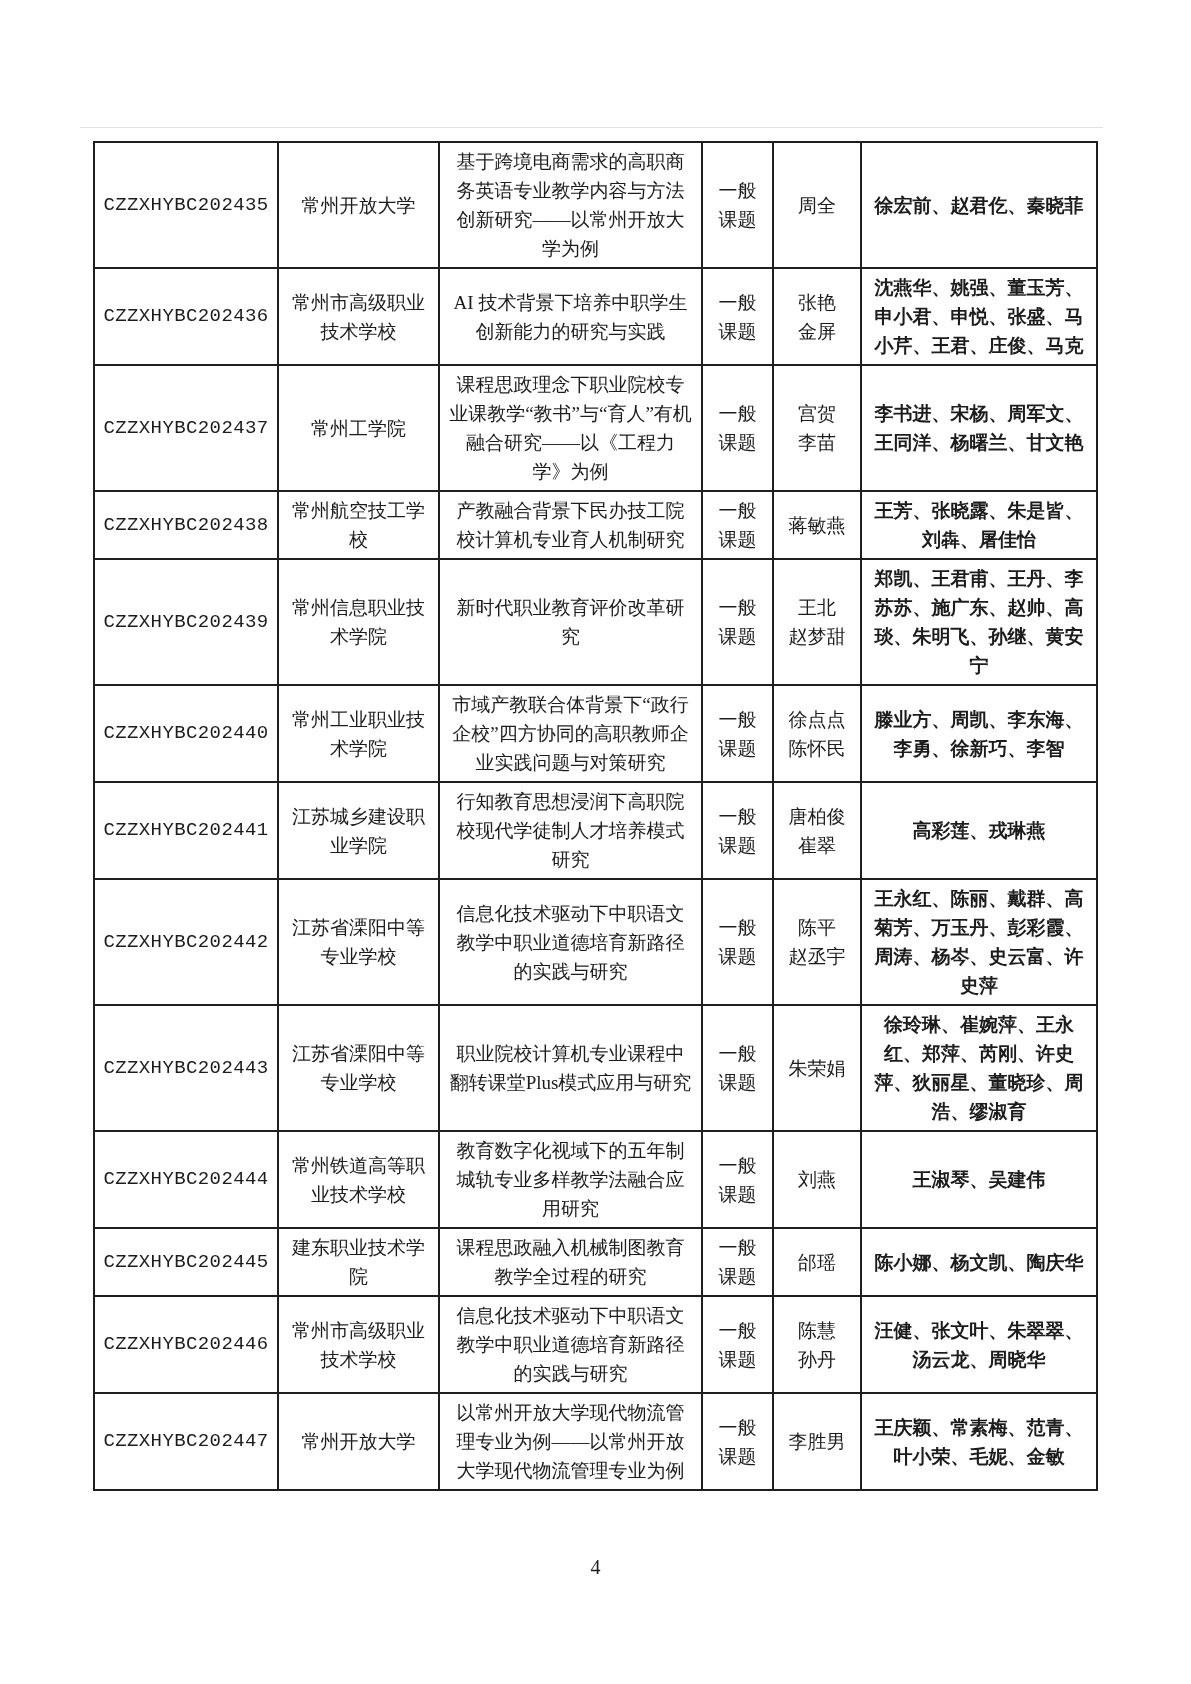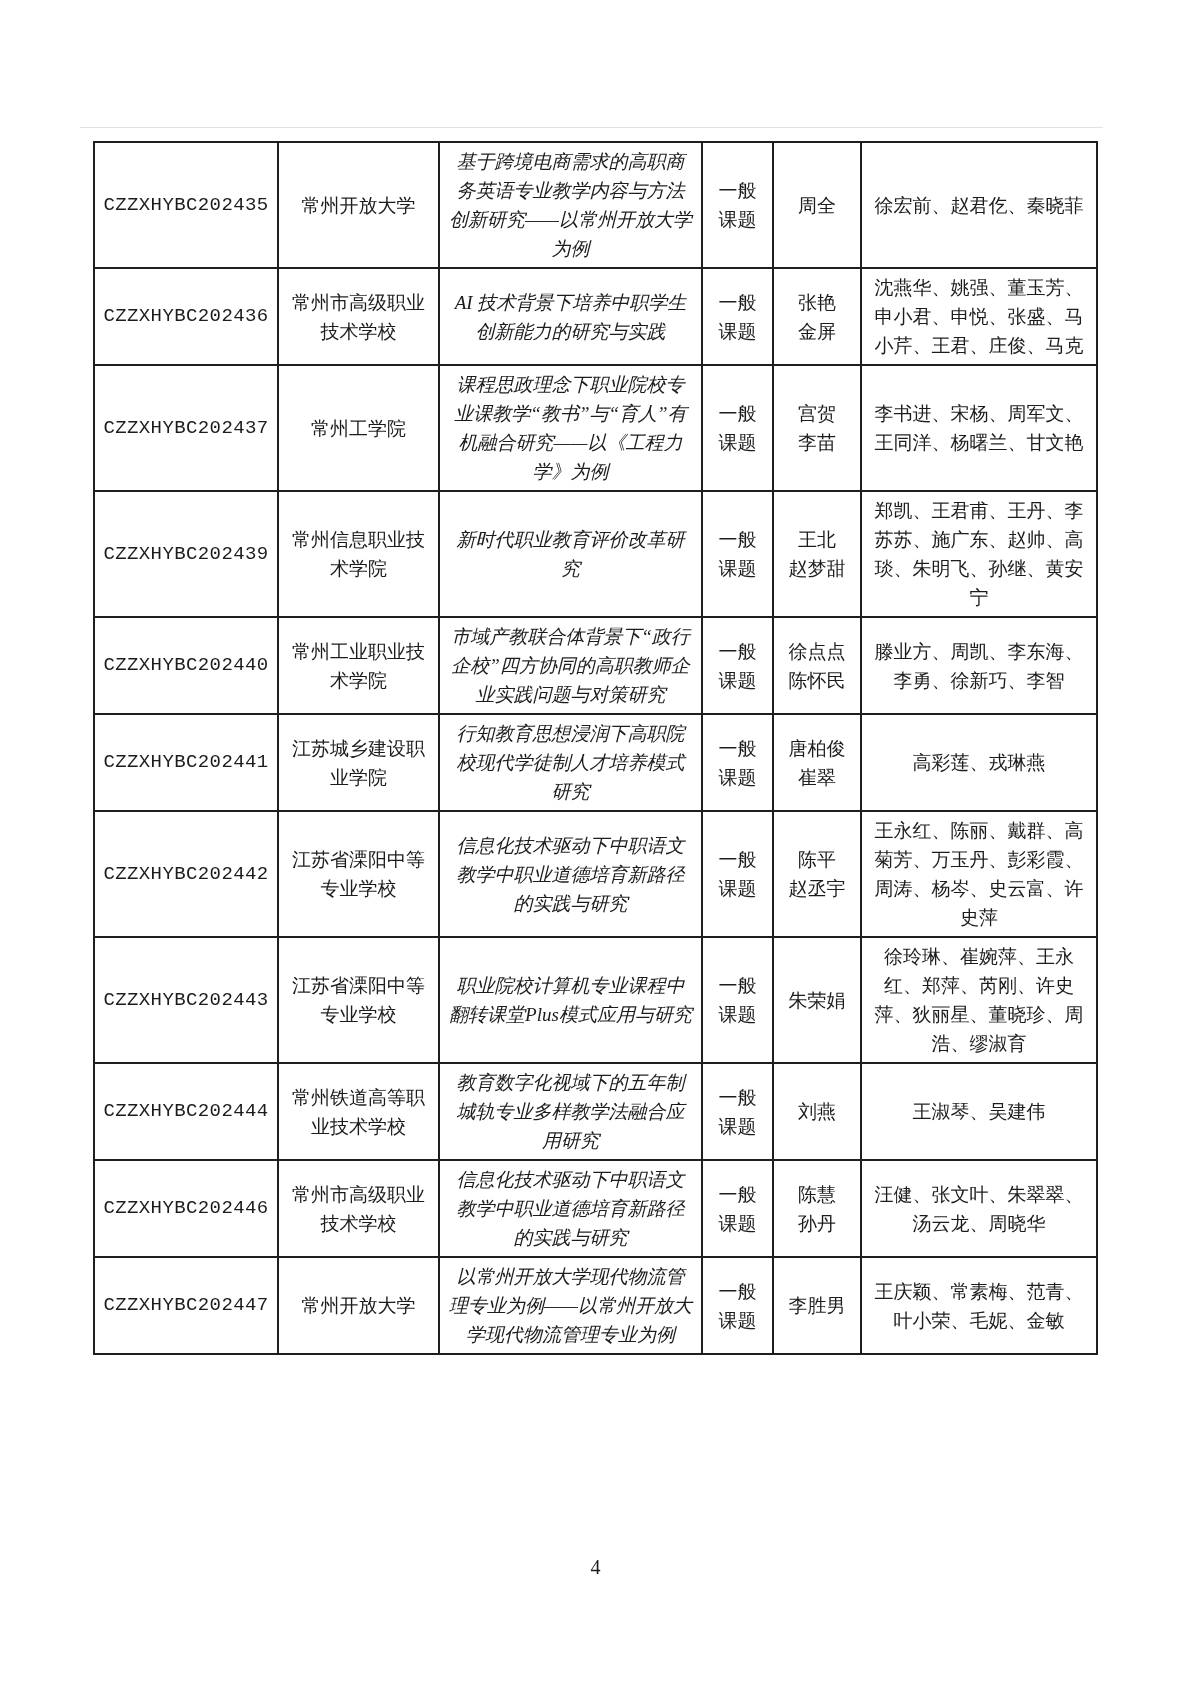--- a/index.html
+++ b/index.html
@@ -51,31 +51,31 @@
     letter-spacing: 0.4px;
     font-family: Liberation Mono, monospace;
   }
   td.cell-inst {
     padding: 4px 20px;
   }
   td.cell-title {
     padding: 4px 13px;
     text-align: justify;
     text-align-last: center;
-    font-style: italic;
   }
   td.cell-cat,
   td.cell-leader {
     white-space: pre-line;
     padding: 4px 6px;
   }
   td.cell-members {
     padding: 4px 9px;
     text-align: justify;
     text-align-last: center;
+    font-weight: bold;
   }
   .page-number {
     position: absolute;
     left: 0;
     top: 1556px;
     width: 1191px;
     text-align: center;
     font-size: 20px;
     color: #1c1c1c;
   }
@@ -120,20 +120,29 @@
         <td class="cell-id">CZZXHYBC202437</td>
         <td class="cell-inst">常州工学院</td>
         <td class="cell-title">课程思政理念下职业院校专业课教学“教书”与“育人”有机融合研究——以《工程力学》为例</td>
         <td class="cell-cat">一般
 课题</td>
         <td class="cell-leader">宫贺
 李苗</td>
         <td class="cell-members">李书进、宋杨、周军文、王同洋、杨曙兰、甘文艳</td>
       </tr>
       <tr>
+        <td class="cell-id">CZZXHYBC202438</td>
+        <td class="cell-inst">常州航空技工学校</td>
+        <td class="cell-title">产教融合背景下民办技工院校计算机专业育人机制研究</td>
+        <td class="cell-cat">一般
+课题</td>
+        <td class="cell-leader">蒋敏燕</td>
+        <td class="cell-members">王芳、张晓露、朱是皆、刘犇、屠佳怡</td>
+      </tr>
+      <tr>
         <td class="cell-id">CZZXHYBC202439</td>
         <td class="cell-inst">常州信息职业技术学院</td>
         <td class="cell-title">新时代职业教育评价改革研究</td>
         <td class="cell-cat">一般
 课题</td>
         <td class="cell-leader">王北
 赵梦甜</td>
         <td class="cell-members">郑凯、王君甫、王丹、李苏苏、施广东、赵帅、高琰、朱明飞、孙继、黄安宁</td>
       </tr>
       <tr>
@@ -178,20 +187,29 @@
       <tr>
         <td class="cell-id">CZZXHYBC202444</td>
         <td class="cell-inst">常州铁道高等职业技术学校</td>
         <td class="cell-title">教育数字化视域下的五年制城轨专业多样教学法融合应用研究</td>
         <td class="cell-cat">一般
 课题</td>
         <td class="cell-leader">刘燕</td>
         <td class="cell-members">王淑琴、吴建伟</td>
       </tr>
       <tr>
+        <td class="cell-id">CZZXHYBC202445</td>
+        <td class="cell-inst">建东职业技术学院</td>
+        <td class="cell-title">课程思政融入机械制图教育教学全过程的研究</td>
+        <td class="cell-cat">一般
+课题</td>
+        <td class="cell-leader">邰瑶</td>
+        <td class="cell-members">陈小娜、杨文凯、陶庆华</td>
+      </tr>
+      <tr>
         <td class="cell-id">CZZXHYBC202446</td>
         <td class="cell-inst">常州市高级职业技术学校</td>
         <td class="cell-title">信息化技术驱动下中职语文教学中职业道德培育新路径的实践与研究</td>
         <td class="cell-cat">一般
 课题</td>
         <td class="cell-leader">陈慧
 孙丹</td>
         <td class="cell-members">汪健、张文叶、朱翠翠、汤云龙、周晓华</td>
       </tr>
       <tr>

